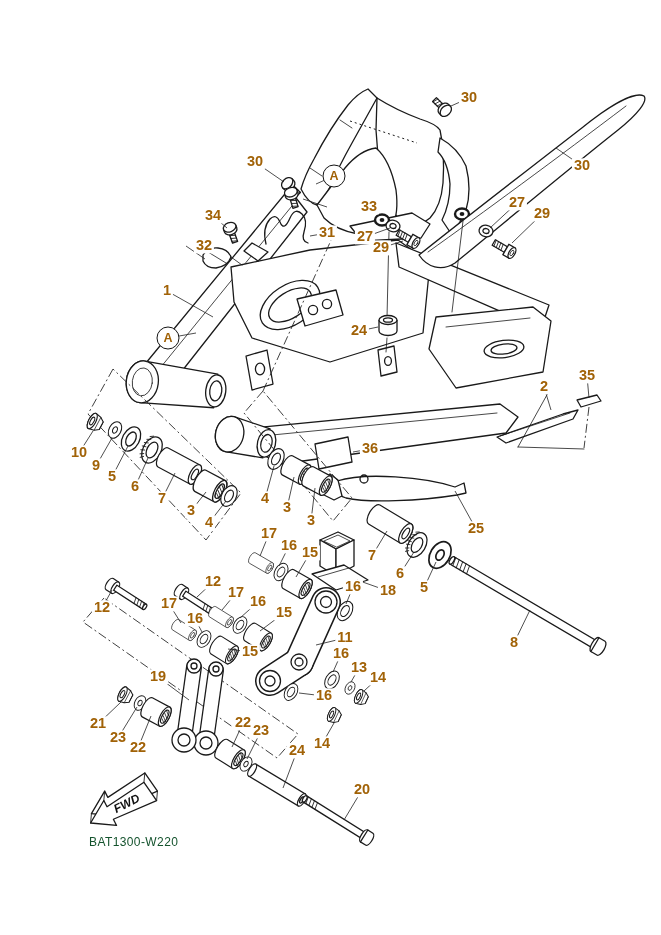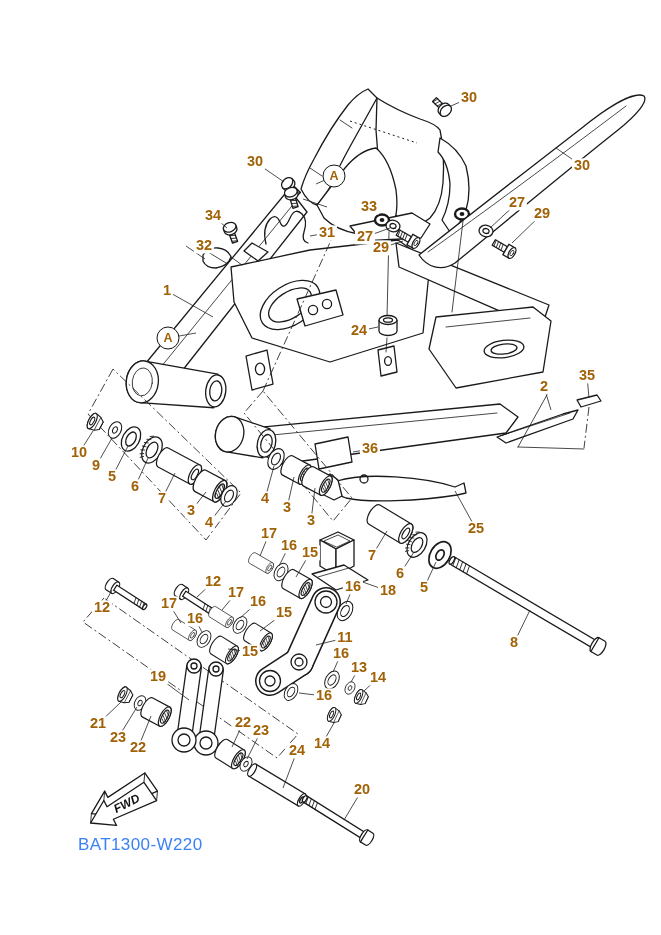--- a/index.html
+++ b/index.html
@@ -12,21 +12,21 @@
   .dash{fill:none;stroke:#2a2a2a;stroke-width:0.9;stroke-dasharray:9 3 2 3;}
   .dot{fill:none;stroke:#1a1a1a;stroke-width:1;stroke-dasharray:2 3;}
   .co{stroke:#1a1a1a;stroke-linecap:round;}
   .ci{stroke:#fff;stroke-linecap:round;}
   .leader{stroke:#222;stroke-width:0.8;}
   .labels{position:absolute;left:0;top:0;width:661px;height:935px;pointer-events:none;}
   .plabel{position:absolute;transform:translate(-50%,-50%);font-size:14.5px;line-height:1.05;
           color:#a16207;background:#fff;padding:0 2px;white-space:nowrap;font-weight:bold;}
   .plabel.ref{width:21px;height:21px;border:1.5px solid #141414;border-radius:50%;
           display:flex;align-items:center;justify-content:center;font-size:12.5px;padding:0;}
-  .code{position:absolute;left:78px;top:835px;font-size:17px;color:#3b82f6;letter-spacing:.4px;}
+  .code{position:absolute;left:89px;top:835px;font-size:12px;color:#14532d;letter-spacing:.4px;}
   .fwd-t{font:italic bold 12px "Liberation Sans",sans-serif;fill:#111;}
 </style>
 </head>
 <body>
 
 <div class="stage">
 <svg width="661" height="935" viewBox="0 0 661 935">
   <defs>
     <g id="cyl">
       <path class="fw" d="M-20,-12 A5.5,12 0 0 0 -20,12 L20,12 A5.5,12 0 0 0 20,-12 Z"></path>

